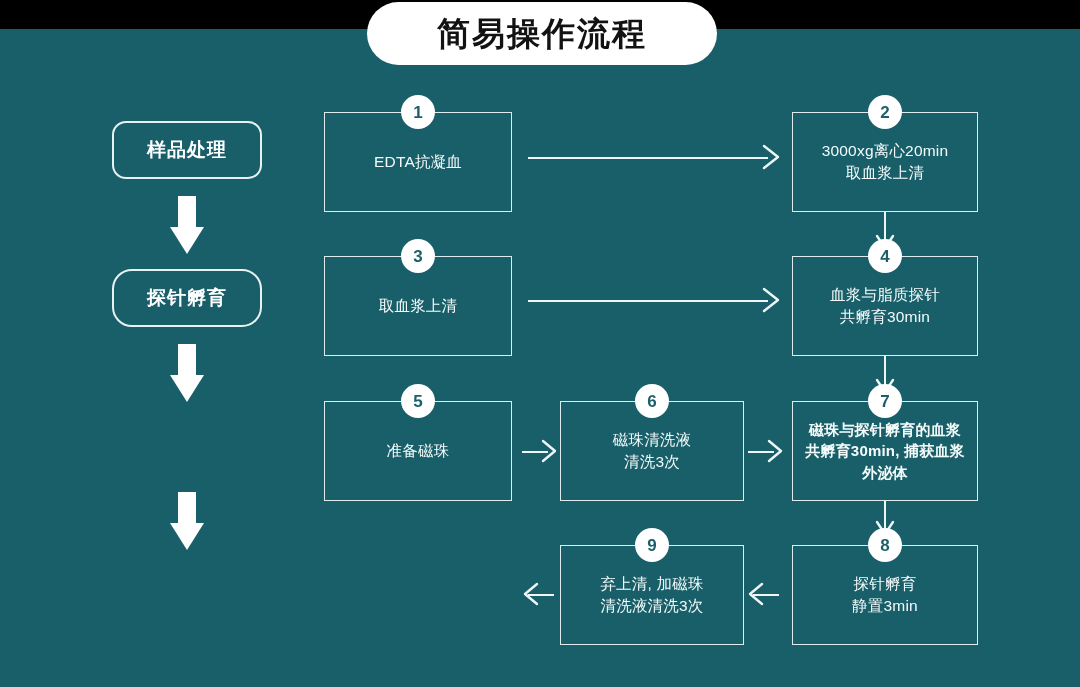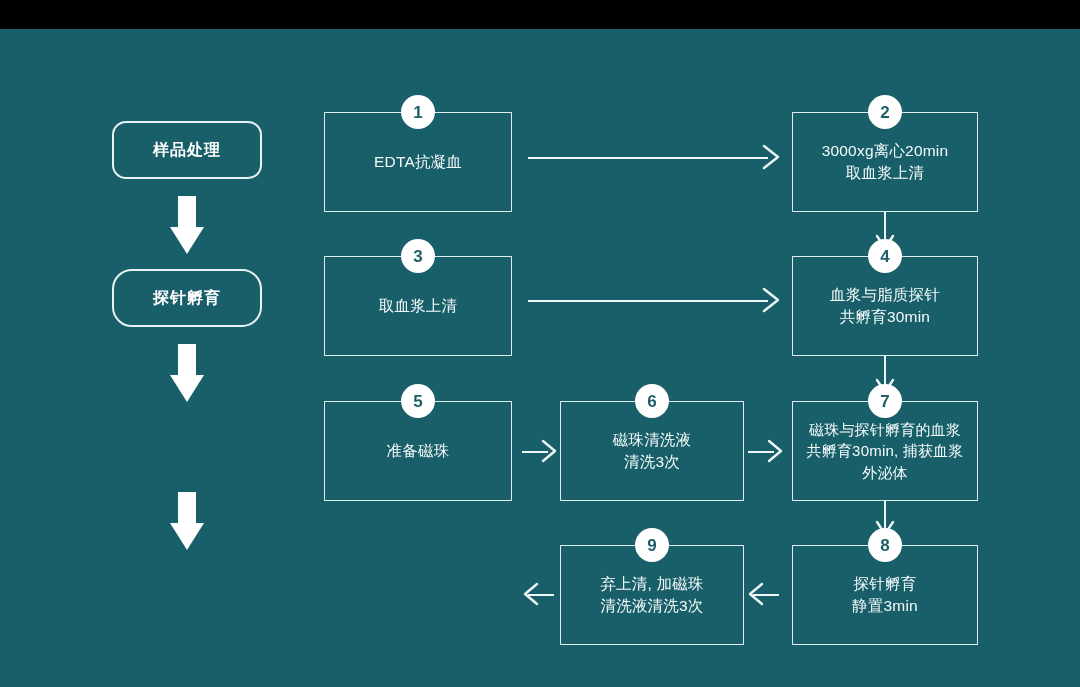--- a/index.html
+++ b/index.html
@@ -62,21 +62,21 @@
     border: 2px solid #e8f2f3;
     border-radius: 14px;
     display: flex;
     align-items: center;
     justify-content: center;
     z-index: 4;
     box-sizing: border-box;
   }
   .stage-pill span {
     color: #ffffff;
-    font-size: 16px;
+    font-size: 19px;
     font-weight: 700;
     letter-spacing: 1px;
     white-space: nowrap;
   }
 
   
   .fat-arrow {
     position: absolute;
     width: 34px;
     height: 58px;
@@ -120,20 +120,21 @@
     margin: 0;
     color: #f4fbfb;
     font-size: 15.5px;
     line-height: 1.45;
     letter-spacing: 0.2px;
     white-space: pre-line;
   }
   .step-box.wide-text .body p {
     font-size: 15px;
     line-height: 1.42;
+    font-weight: bold;
   }
   .badge {
     position: absolute;
     top: -18px;
     left: 50%;
     transform: translateX(-50%);
     width: 34px;
     height: 34px;
     border-radius: 50%;
     background: #ffffff;
@@ -169,20 +170,23 @@
   .chev svg { display: block; }
 </style>
 </head>
 <body>
 
 <div id="stage">
 
   <div class="canvas"></div>
   <div class="topbar"></div>
 
+  <div class="title-pill">
+    <div class="title-text">简易操作流程</div>
+  </div>
 
   <div class="stage-pill" style="left:112px; top:121px;">
     <span>样品处理</span>
   </div>
   <div class="fat-arrow" style="left:170px; top:196px;">
     <div class="shaft"></div>
       <div class="head"></div>
   </div>
 
   <div class="stage-pill" style="left:112px; top:269px;border-radius:20px;">

